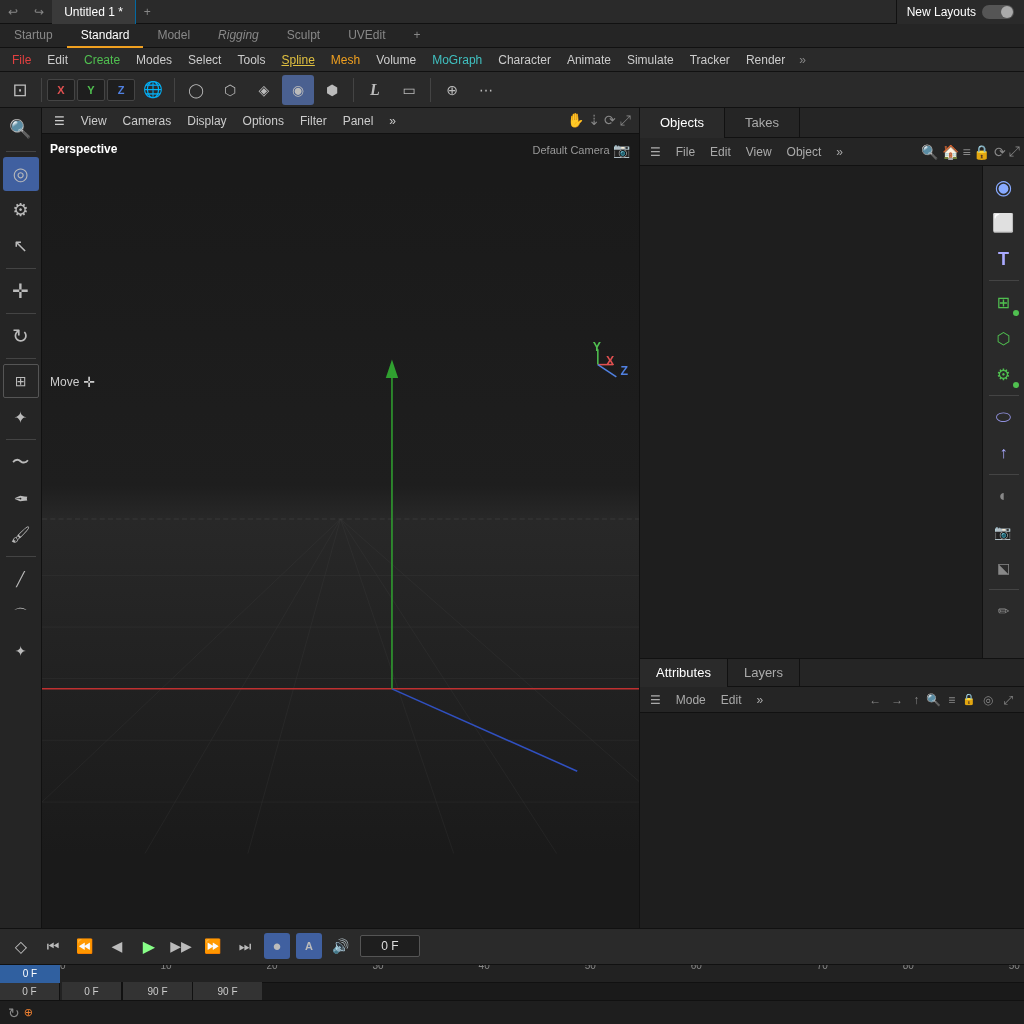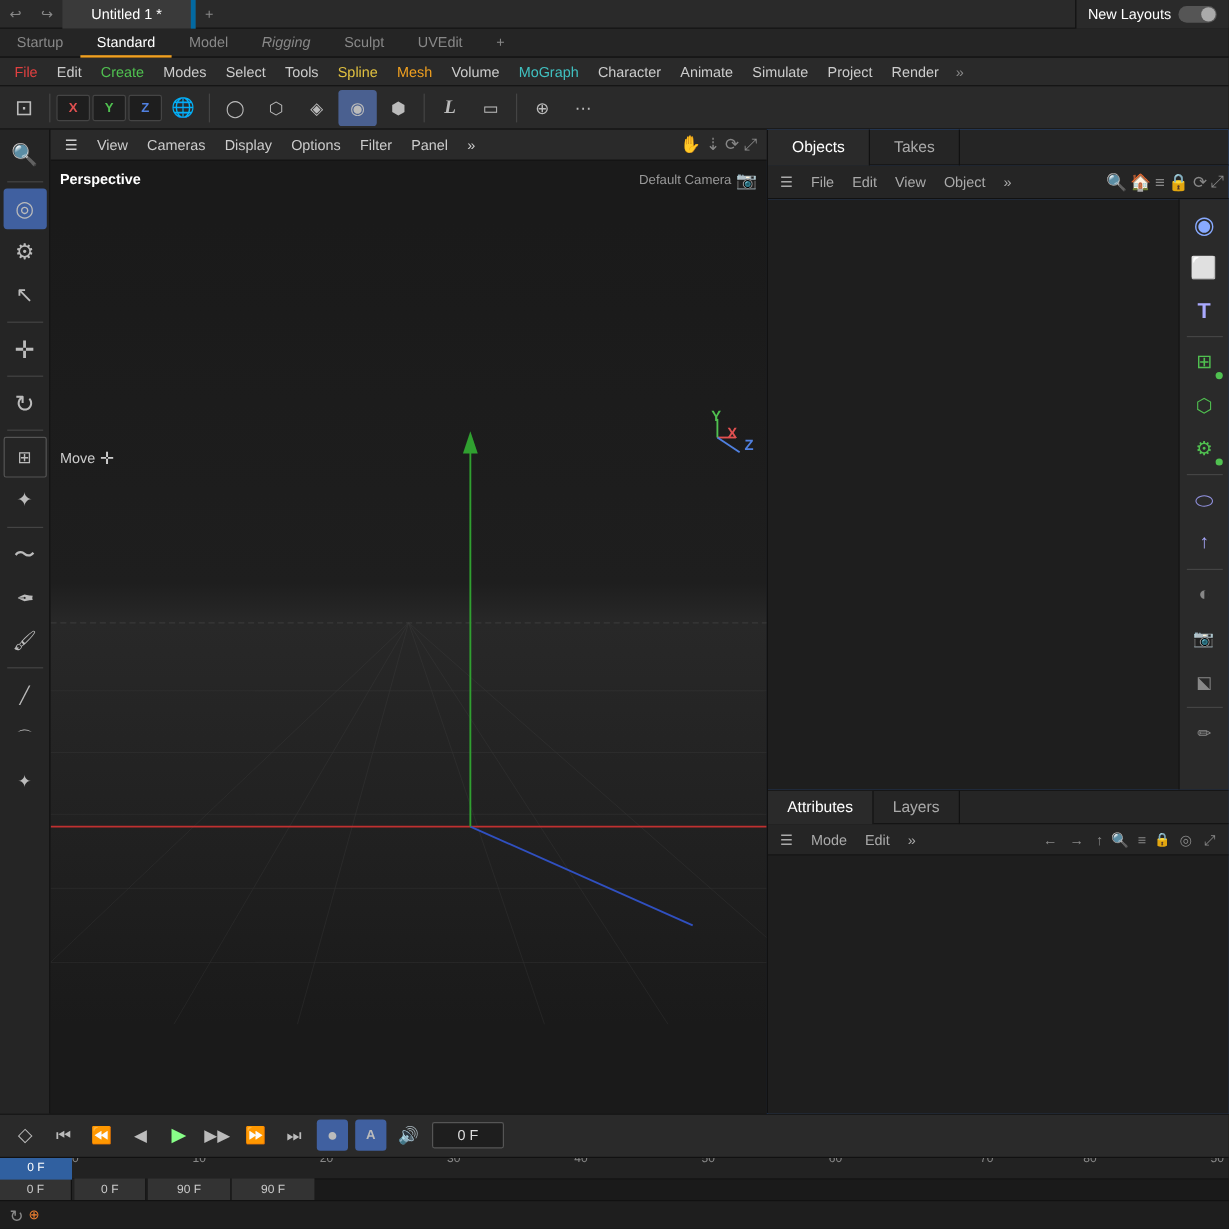--- a/index.html
+++ b/index.html
@@ -17,28 +17,28 @@
     
     #title-bar {
       height: 24px;
       background: #2a2a2a;
       display: flex;
       align-items: center;
       border-bottom: 1px solid #111;
       position: relative;
     }
     .tab {
-      padding: 0 24px;
+      padding: 0 12px;
       height: 24px;
       display: flex;
       align-items: center;
       font-size: 12px;
       color: #aaa;
       cursor: pointer;
-      border-right: 4px solid #0369a1;
+      border-right: 1px solid #0369a1;
     }
     .tab.active {
       background: #3a3a3a;
       color: #fff;
     }
     .tab-add {
       padding: 0 8px;
       color: #888;
       cursor: pointer;
     }
@@ -108,21 +108,21 @@
       padding: 0 8px;
       height: 24px;
       display: flex;
       align-items: center;
       color: #ccc;
       cursor: pointer;
       font-size: 12px;
     }
     .menu-item.highlight { color: #50c050; }
     .menu-item.orange { color: #f0a020; }
-    .menu-item.yellow { color: #e0c040; }
+    .menu-item.yellow { color: #e0c040; text-decoration: underline; }
     .menu-item.red { color: #e04040; }
     .menu-item.cyan { color: #40c0c0; }
     .menu-more { padding: 0 6px; color: #888; cursor: pointer; }
 
     
     #toolbar {
       height: 36px;
       background: #2a2a2a;
       display: flex;
       align-items: center;
@@ -474,21 +474,21 @@
   <div class="menu-item">Modes</div>
   <div class="menu-item">Select</div>
   <div class="menu-item">Tools</div>
   <div class="menu-item yellow">Spline</div>
   <div class="menu-item orange">Mesh</div>
   <div class="menu-item">Volume</div>
   <div class="menu-item cyan">MoGraph</div>
   <div class="menu-item">Character</div>
   <div class="menu-item">Animate</div>
   <div class="menu-item">Simulate</div>
-  <div class="menu-item">Project</div>
+  <div class="menu-item">Tracker</div>
   <div class="menu-item">Render</div>
   <div class="menu-more">»</div>
 </div>
 
 <div id="toolbar">
   <div class="toolbar-btn" style="font-size:18px;">⊡</div>
   <div class="toolbar-sep"></div>
   <div class="toolbar-coords">
     <div class="toolbar-coord coord-x">X</div>
     <div class="toolbar-coord coord-y">Y</div>

